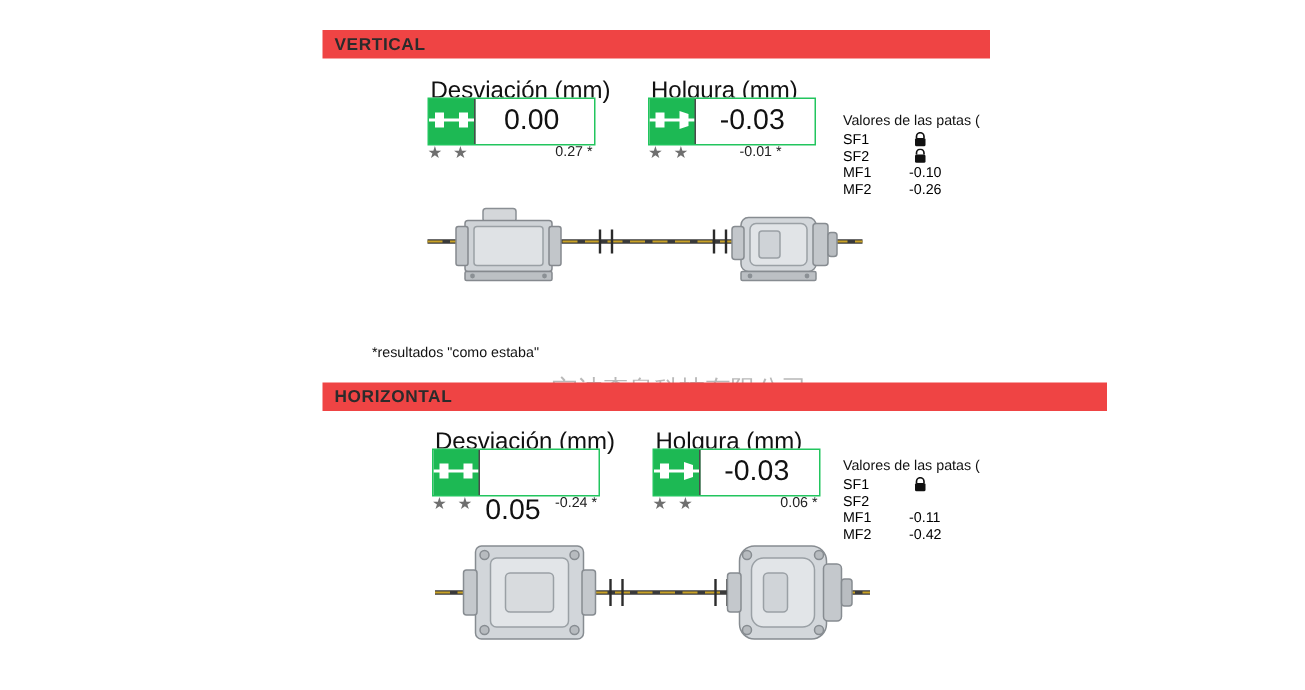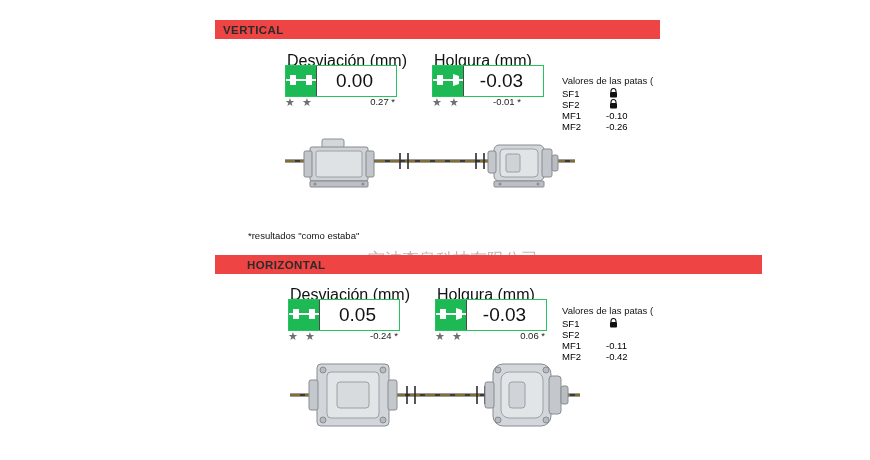--- a/index.html
+++ b/index.html
@@ -193,27 +193,27 @@
       <circle cx="220" cy="59" r="1.6" fill="#8b9095"></circle>
       <circle cx="258" cy="59" r="1.6" fill="#8b9095"></circle>
     </g>
   </svg>
 </div>
 
 <div class="note" style="left:248px;top:230px;">*resultados "como estaba"</div>
 
 <div class="watermark" style="left:368px;top:248px;">宁波森泉科技有限公司</div>
 
-<div class="band" style="left:215px;top:255px;width:523px;padding-left:24px;">
+<div class="band" style="left:215px;top:255px;width:523px;">
   <span class="band-label">HORIZONTAL</span>
 </div>
 
 <div class="meas-title" style="left:290px;top:286px;">Desviación (mm)</div>
 
-<div class="meas-box" style="left:288px;top:299px;width:110px;">
+<div class="meas-box" style="left:288px;top:299px;width:110px;flex-direction:column;">
   <div class="meas-icon">
     <svg width="30" height="28" viewBox="0 0 30 28">
       <rect x="4" y="9" width="6" height="10" fill="#ffffff"></rect>
       <rect x="20" y="9" width="6" height="10" fill="#ffffff"></rect>
       <rect x="0" y="13" width="30" height="2" fill="#ffffff"></rect>
     </svg>
   </div>
   <div class="meas-value">0.05</div>
 </div>
 <div class="stars" style="left:288px;top:331px;">★ ★</div>

